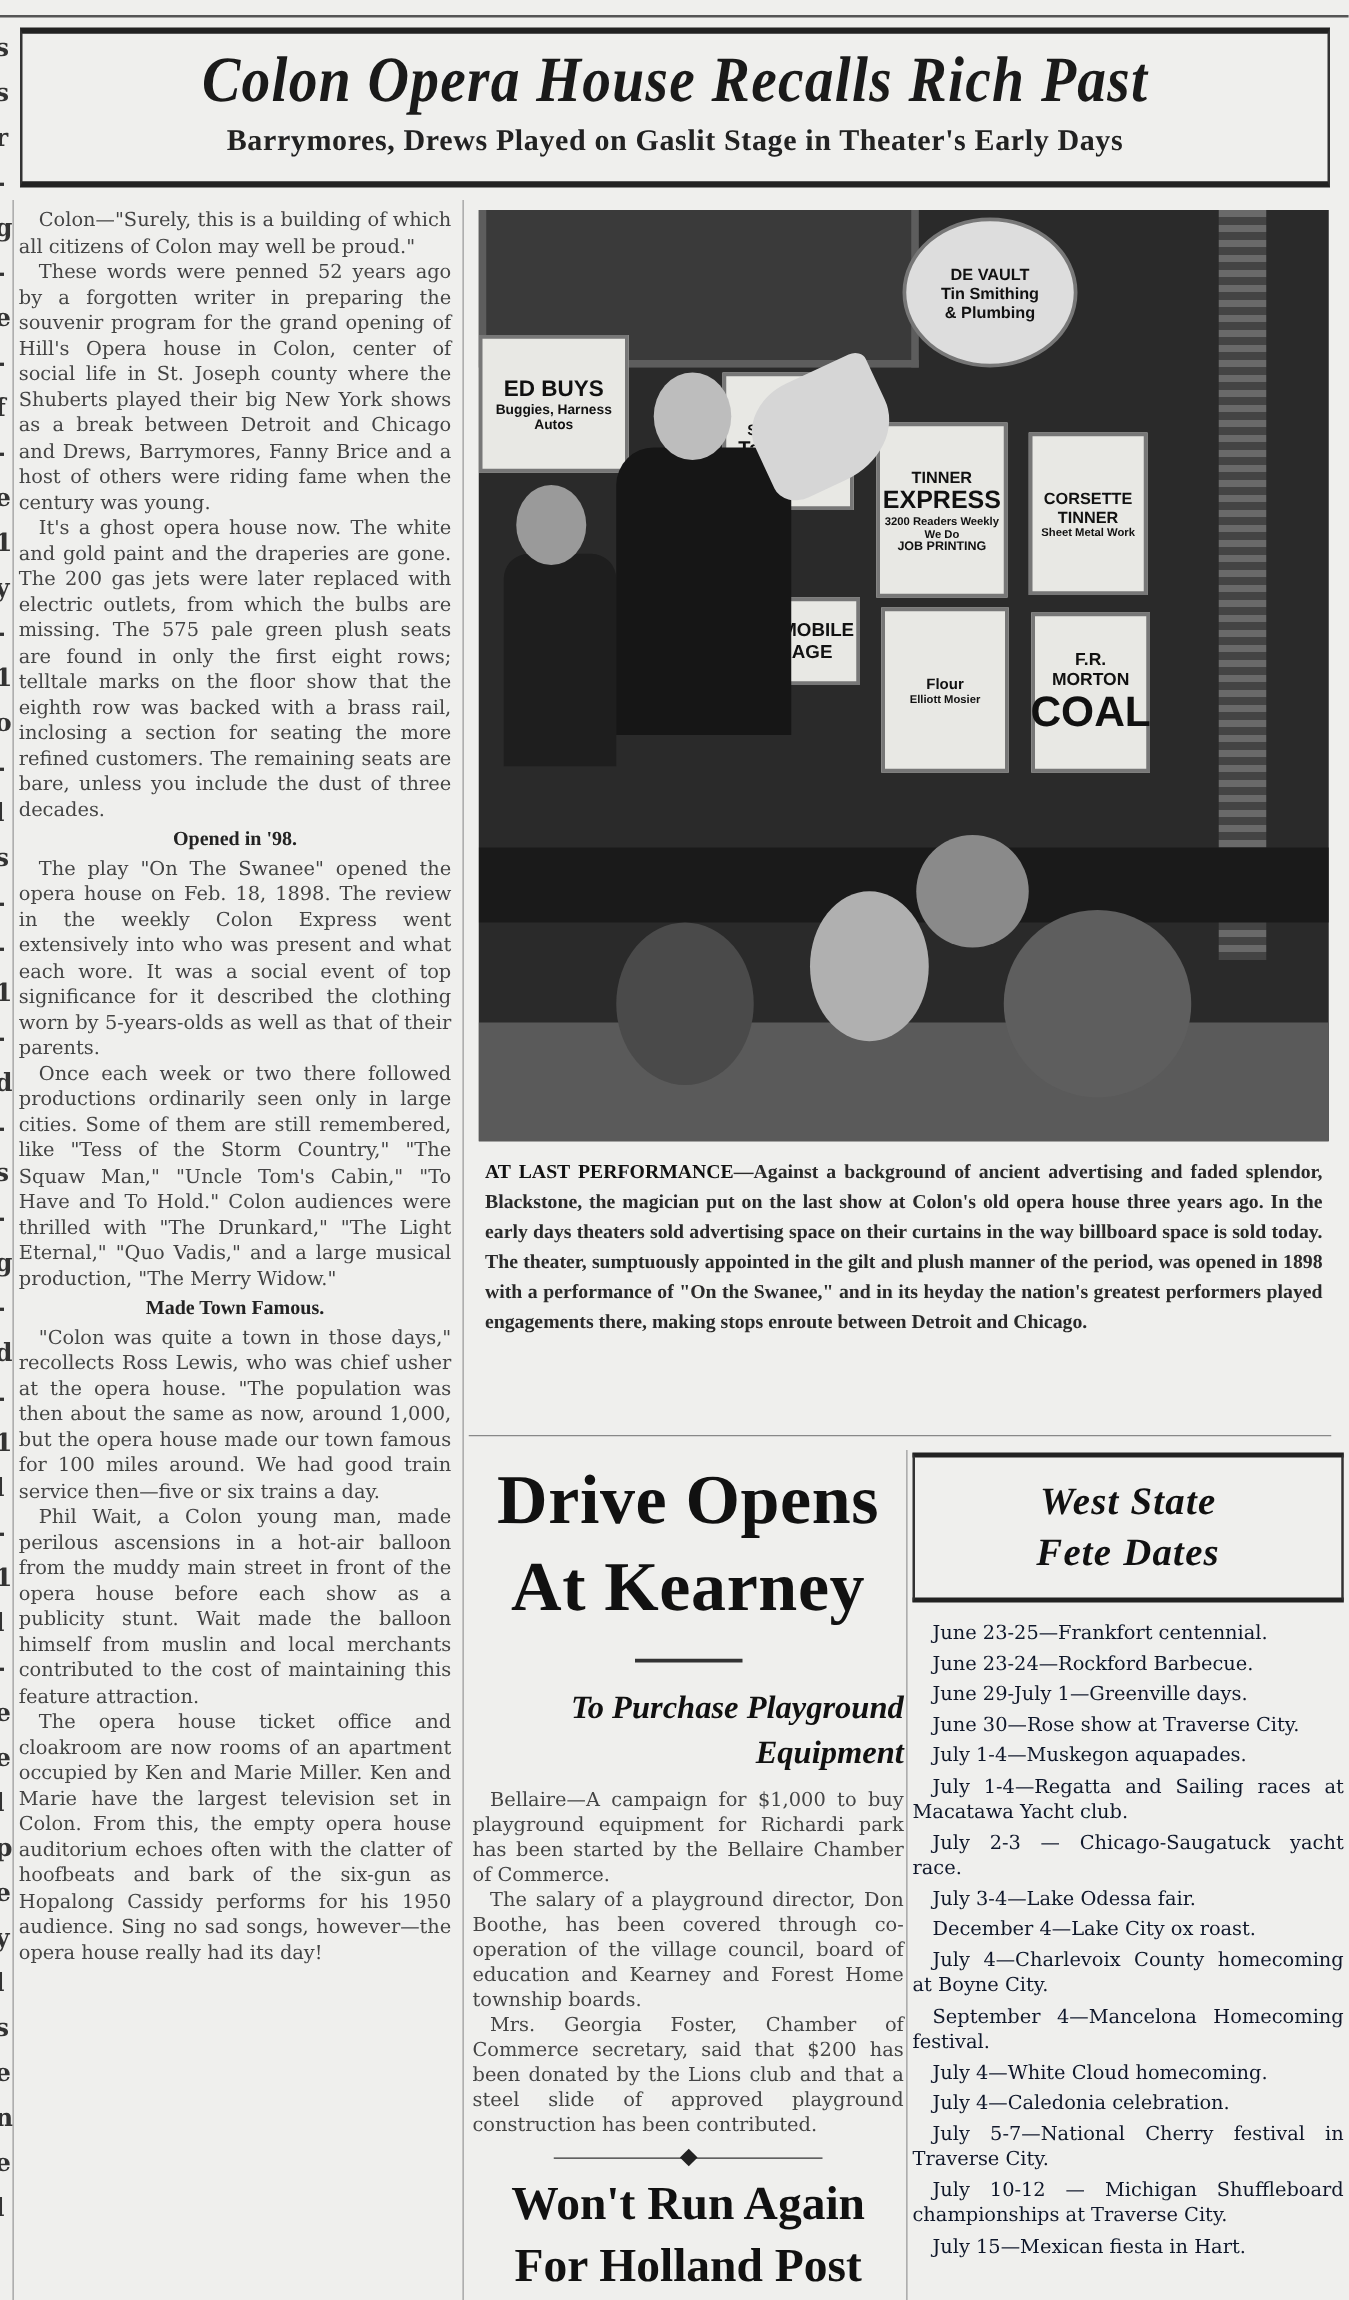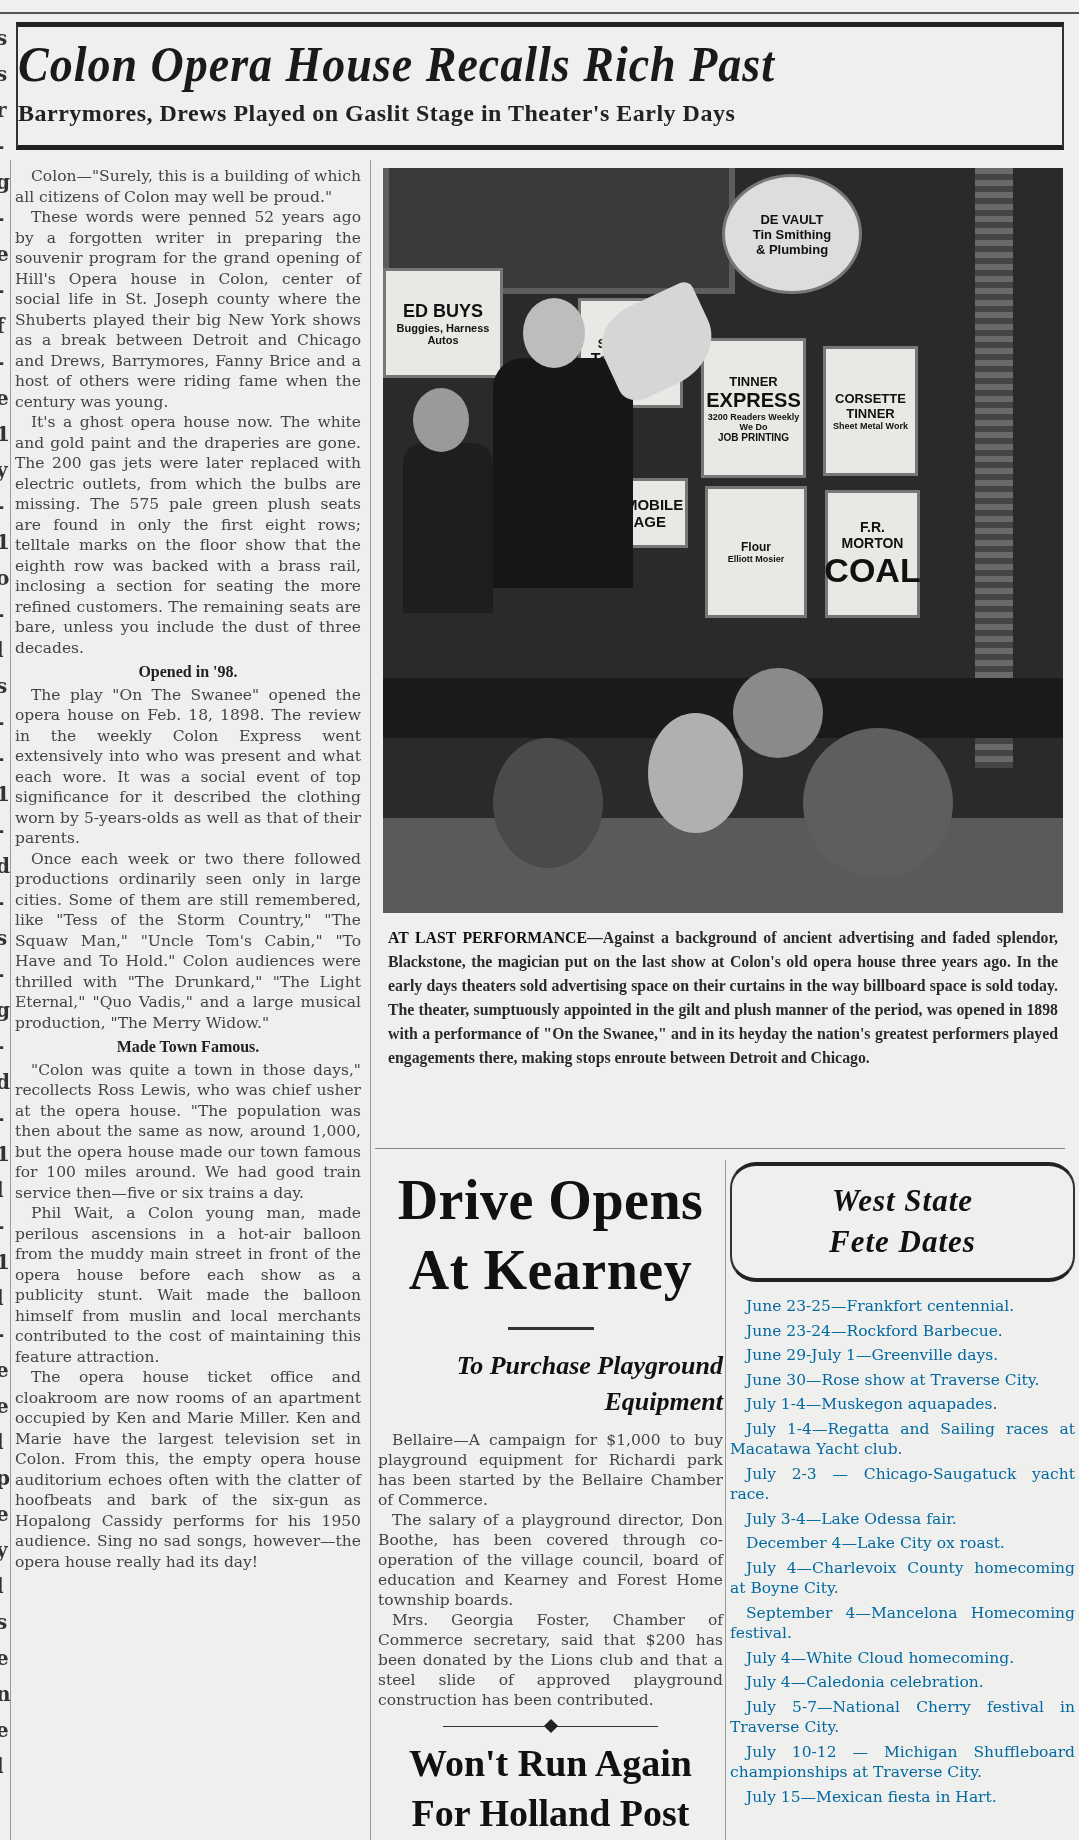--- a/index.html
+++ b/index.html
@@ -10,21 +10,21 @@
     position: relative;
   }
   .top-rule { position: absolute; left: 0; top: 12px; width: 1079px; height: 2px; background: #555; }
   .edge-strip { position: absolute; left: 0; top: 20px; width: 12px; height: 1820px; overflow: hidden; }
   .edge-strip span { display: block; font: bold 20px "DejaVu Serif", serif; color: #333; line-height: 22px; margin-left: -4px; }
 
   .banner {
     position: absolute; left: 16px; top: 22px; width: 1048px; height: 128px;
     border-top: 5px solid #222; border-bottom: 5px solid #222;
     border-left: 2px solid #333; border-right: 2px solid #333;
-    box-sizing: border-box; 
+    box-sizing: border-box; text-align: center;
   }
   .banner h1 {
     margin: 10px 0 0; font: italic bold 46px "Liberation Serif", serif;
     color: #1a1a1a; letter-spacing: 1px; transform: scaleY(1.12);
   }
   .banner h2 {
     margin: 10px 0 0; font: bold 24px "Liberation Serif", serif; color: #222;
     letter-spacing: 0.5px;
   }
 
@@ -78,24 +78,24 @@
   .col-mid .body p { margin: 0; text-indent: 14px; }
   .col-mid .ornament { width: 215px; margin: 14px auto 8px; position: relative; height: 6px; }
   .col-mid .ornament .line { position: absolute; top: 2px; left: 0; right: 0; height: 1px; background: #333; }
   .col-mid .ornament .dia { position: absolute; left: 50%; top: -3px; width: 10px; height: 10px; background: #222; transform: translateX(-50%) rotate(45deg); }
   .col-mid .big2 { margin: 0; font: bold 38px/50px "Liberation Serif", serif; color: #111; }
 
   .col-right { position: absolute; left: 730px; top: 1162px; width: 345px; }
   .fete-box {
     border-top: 4px solid #222; border-bottom: 4px solid #222;
     border-left: 2px solid #333; border-right: 2px solid #333;
-    height: 120px; box-sizing: border-box; text-align: center; padding-top: 14px; border-radius: 26px;
+    height: 120px; box-sizing: border-box; text-align: center; padding-top: 14px;
   }
   .fete-box div { font: italic bold 31px/41px "Liberation Serif", serif; color: #111; letter-spacing: 1px; }
-  .fete-list { margin-top: 14px; font: 15.5px/20.5px "DejaVu Serif", serif; color: #0369a1; text-align: justify; }
+  .fete-list { margin-top: 14px; font: 15.5px/20.5px "DejaVu Serif", serif; color: #0f172a; text-align: justify; }
   .fete-list p { margin: 0 0 4px; text-indent: 16px; }
 </style>
 </head>
 <body>
 
 <div class="top-rule"></div>
 
 <div class="edge-strip" id="edge">
     <span style="line-height: 36px;">s</span>
     <span style="line-height: 36px;">s</span>

